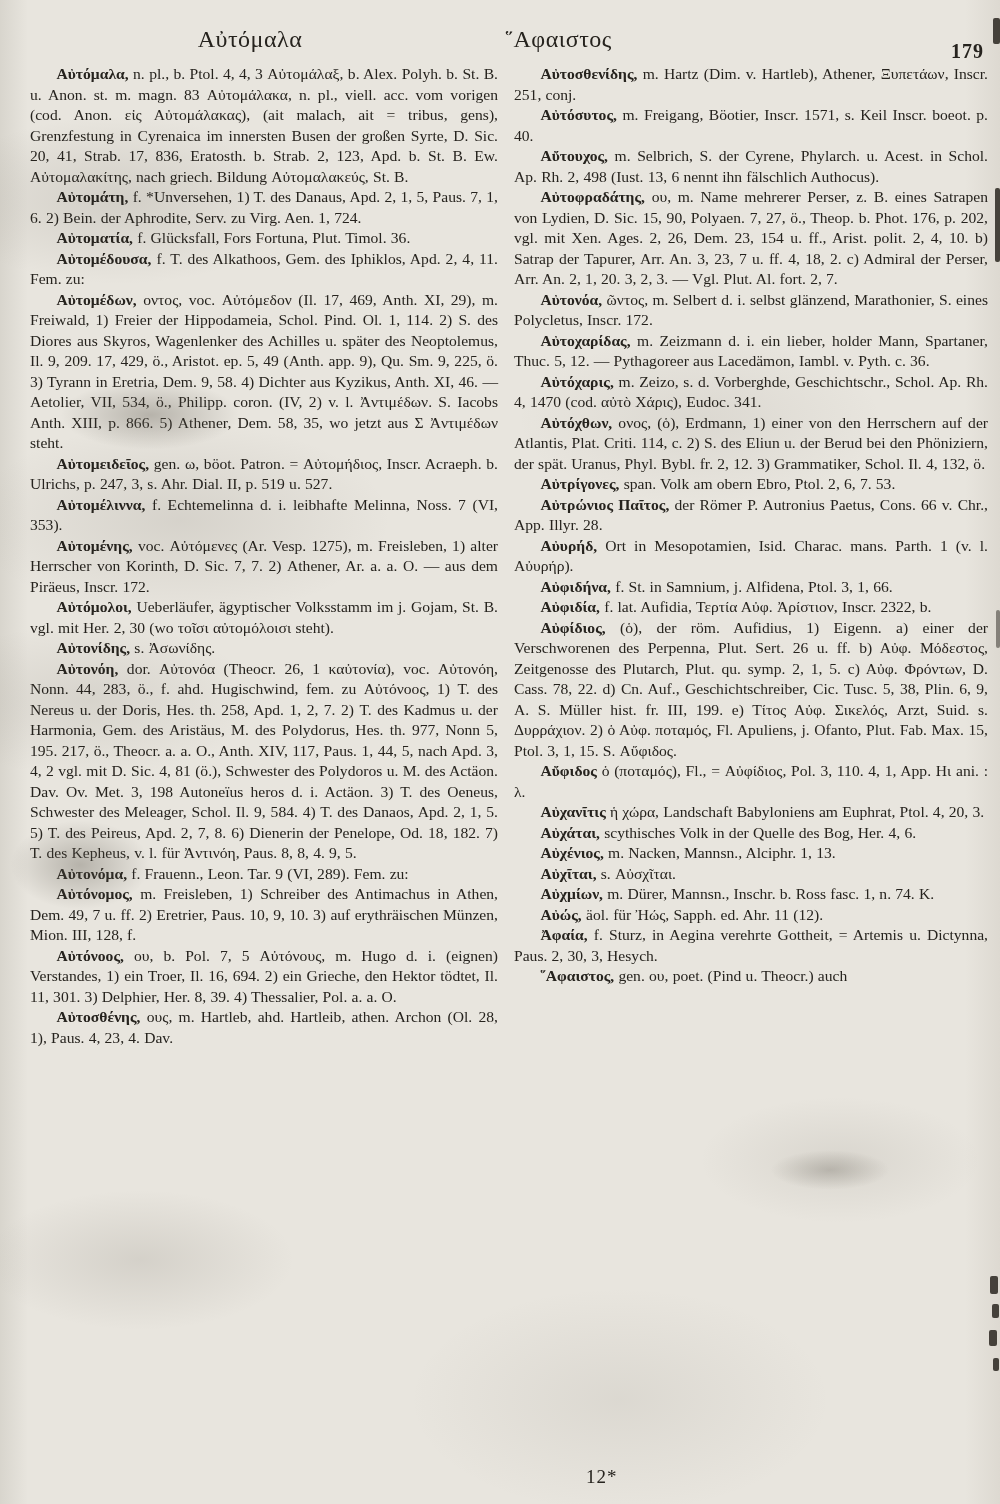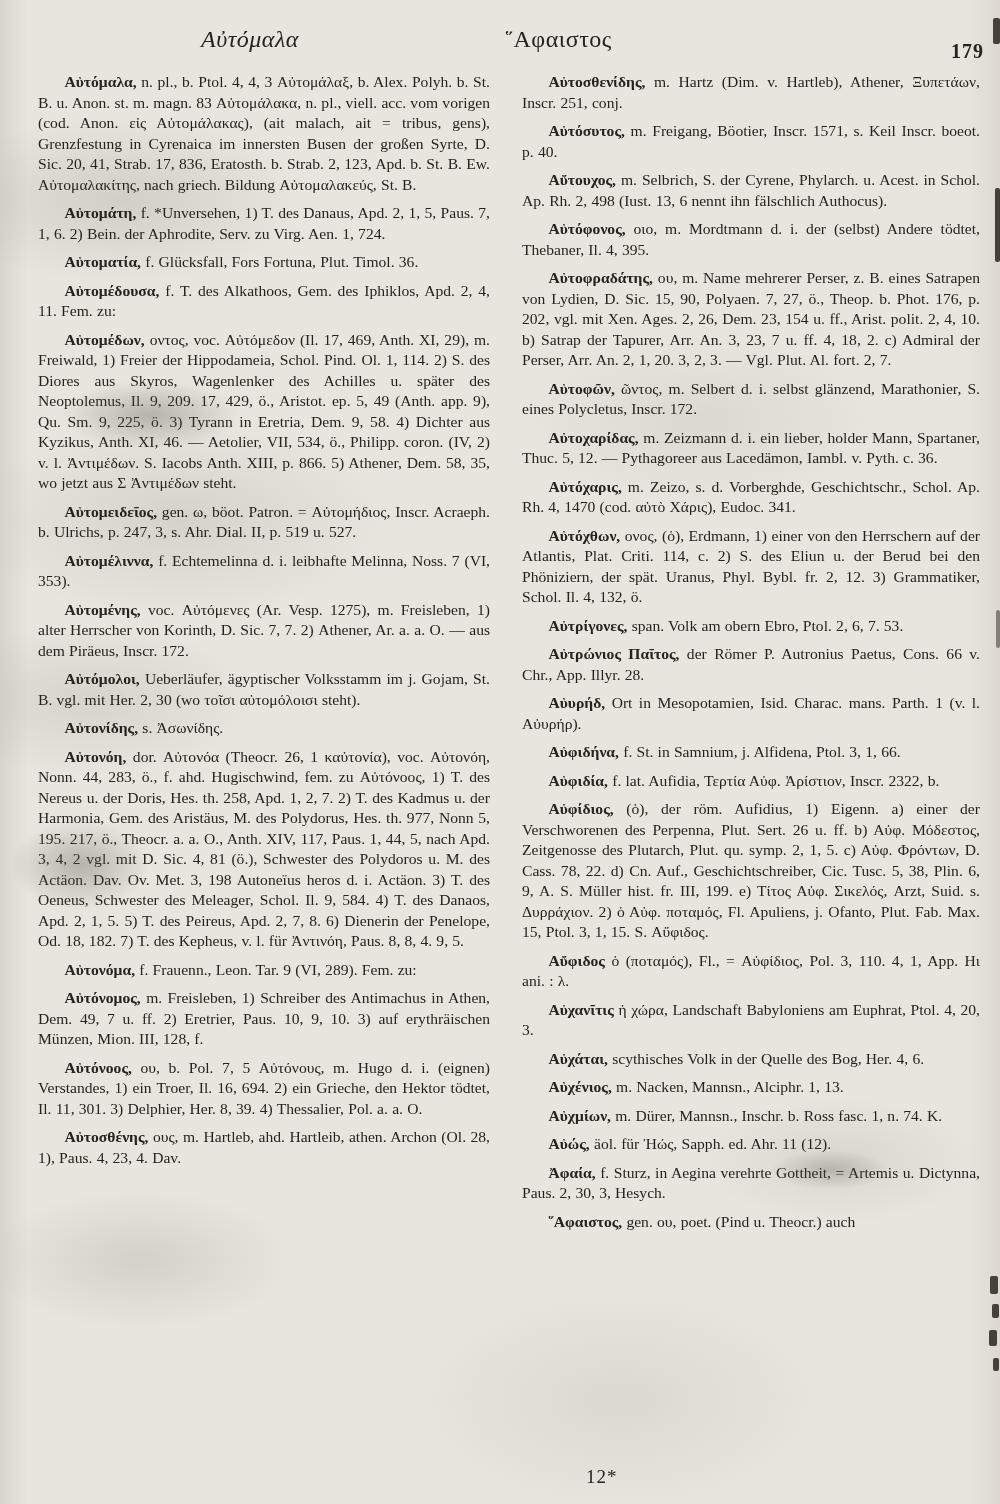--- a/index.html
+++ b/index.html
@@ -14,33 +14,33 @@
       radial-gradient(ellipse 300px 140px at 180px 520px, rgba(110,104,94,.15), rgba(0,0,0,0) 70%),
       radial-gradient(ellipse 240px 110px at 90px 700px, rgba(110,104,94,.14), rgba(0,0,0,0) 70%),
       radial-gradient(ellipse 220px 100px at 140px 1260px, rgba(110,104,94,.16), rgba(0,0,0,0) 70%),
       radial-gradient(ellipse 260px 120px at 700px 420px, rgba(110,104,94,.10), rgba(0,0,0,0) 70%),
       radial-gradient(ellipse 200px 90px  at 840px 1160px, rgba(110,104,94,.12), rgba(0,0,0,0) 70%),
       radial-gradient(ellipse 300px 160px at 620px 1400px, rgba(110,104,94,.10), rgba(0,0,0,0) 70%),
       linear-gradient(90deg, #d8d5cd 0, #e8e5de 28px, #e8e5de 965px, #ddd9d1 1000px),
       #e8e5de;
   }
   .running-head{position:absolute;top:26px;font-size:24px;letter-spacing:.5px;}
-  .head-left{left:0;width:500px;text-align:center;font-style:italic;}
+  .head-left{left:0;width:500px;text-align:center;}
   .head-right{left:505px;width:370px;}
   .page-number{position:absolute;top:40px;right:16px;font-size:20px;font-weight:bold;letter-spacing:1px;}
   .col{
     position:absolute;top:64px;
     text-align:justify;
     font-size:15.6px;line-height:20.5px;
     hyphens:auto;-webkit-hyphens:auto;
     word-spacing:.02em;
   }
   .col-left{left:30px;width:468px;}
   .col-right{left:514px;width:474px;}
-  p.entry{margin:8px;text-indent:1.7em;}
+  p.entry{margin:0;text-indent:1.7em;}
   p.entry .head{font-weight:bold;}
   .footer-sig{position:absolute;left:586px;top:1466px;font-size:19px;letter-spacing:1px;}
   .artifact{position:absolute;background:#2a2620;border-radius:2px;opacity:.85;}
   .a1{right:0;top:18px;width:7px;height:26px;}
   .a2{right:0;top:188px;width:5px;height:74px;}
   .a3{right:0;top:610px;width:4px;height:38px;opacity:.5;}
   .a4{right:2px;top:1276px;width:8px;height:18px;}
   .a5{right:1px;top:1304px;width:7px;height:14px;}
   .a6{right:3px;top:1330px;width:8px;height:16px;}
   .a7{right:1px;top:1358px;width:6px;height:13px;}
@@ -72,36 +72,36 @@
       <p class="entry"><span class="head">Αὐτονόη,</span> <span>dor. Αὐτονόα (Theocr. 26, 1 καὐτονία), voc. Αὐτονόη, Nonn. 44, 283, ö., f. ahd. Hugischwind, fem. zu Αὐτόνοος, 1) T. des Nereus u. der Doris, Hes. th. 258, Apd. 1, 2, 7. 2) T. des Kadmus u. der Harmonia, Gem. des Aristäus, M. des Polydorus, Hes. th. 977, Nonn 5, 195. 217, ö., Theocr. a. a. O., Anth. XIV, 117, Paus. 1, 44, 5, nach Apd. 3, 4, 2 vgl. mit D. Sic. 4, 81 (ö.), Schwester des Polydoros u. M. des Actäon. Dav. Ov. Met. 3, 198 Autoneïus heros d. i. Actäon. 3) T. des Oeneus, Schwester des Meleager, Schol. Il. 9, 584. 4) T. des Danaos, Apd. 2, 1, 5. 5) T. des Peireus, Apd. 2, 7, 8. 6) Dienerin der Penelope, Od. 18, 182. 7) T. des Kepheus, v. l. für Ἀντινόη, Paus. 8, 8, 4. 9, 5.</span></p>
       <p class="entry"><span class="head">Αὐτονόμα,</span> <span>f. Frauenn., Leon. Tar. 9 (VI, 289). Fem. zu:</span></p>
       <p class="entry"><span class="head">Αὐτόνομος,</span> <span>m. Freisleben, 1) Schreiber des Antimachus in Athen, Dem. 49, 7 u. ff. 2) Eretrier, Paus. 10, 9, 10. 3) auf erythräischen Münzen, Mion. III, 128, f.</span></p>
       <p class="entry"><span class="head">Αὐτόνοος,</span> <span>ου, b. Pol. 7, 5 Αὐτόνους, m. Hugo d. i. (eignen) Verstandes, 1) ein Troer, Il. 16, 694. 2) ein Grieche, den Hektor tödtet, Il. 11, 301. 3) Delphier, Her. 8, 39. 4) Thessalier, Pol. a. a. O.</span></p>
       <p class="entry"><span class="head">Αὐτοσθένης,</span> <span>ους, m. Hartleb, ahd. Hartleib, athen. Archon (Ol. 28, 1), Paus. 4, 23, 4. Dav.</span></p>
     </div>
   <div class="col col-right">
       <p class="entry"><span class="head">Αὐτοσθενίδης,</span> <span>m. Hartz (Dim. v. Hartleb), Athener, Ξυπετάων, Inscr. 251, conj.</span></p>
       <p class="entry"><span class="head">Αὐτόσυτος,</span> <span>m. Freigang, Böotier, Inscr. 1571, s. Keil Inscr. boeot. p. 40.</span></p>
       <p class="entry"><span class="head">Αὔτουχος,</span> <span>m. Selbrich, S. der Cyrene, Phylarch. u. Acest. in Schol. Ap. Rh. 2, 498 (Iust. 13, 6 nennt ihn fälschlich Authocus).</span></p>
-      <p class="entry"><span class="head">Αὐτόφονος,</span> <span>οιο, m. Mordtmann d. i. der (selbst) Andere tödtet, Thebaner, Il. 4, 395.</span></p>
       <p class="entry"><span class="head">Αὐτοφραδάτης,</span> <span>ου, m. Name mehrerer Perser, z. B. eines Satrapen von Lydien, D. Sic. 15, 90, Polyaen. 7, 27, ö., Theop. b. Phot. 176, p. 202, vgl. mit Xen. Ages. 2, 26, Dem. 23, 154 u. ff., Arist. polit. 2, 4, 10. b) Satrap der Tapurer, Arr. An. 3, 23, 7 u. ff. 4, 18, 2. c) Admiral der Perser, Arr. An. 2, 1, 20. 3, 2, 3. — Vgl. Plut. Al. fort. 2, 7.</span></p>
-      <p class="entry"><span class="head">Αὐτοφῶν,</span> <span>ῶντος, m. Selbert d. i. selbst glänzend, Marathonier, S. eines Polycletus, Inscr. 172.</span></p>
+      <p class="entry"><span class="head">Αὐτονόα,</span> <span>ῶντος, m. Selbert d. i. selbst glänzend, Marathonier, S. eines Polycletus, Inscr. 172.</span></p>
       <p class="entry"><span class="head">Αὐτοχαρίδας,</span> <span>m. Zeizmann d. i. ein lieber, holder Mann, Spartaner, Thuc. 5, 12. — Pythagoreer aus Lacedämon, Iambl. v. Pyth. c. 36.</span></p>
       <p class="entry"><span class="head">Αὐτόχαρις,</span> <span>m. Zeizo, s. d. Vorberghde, Geschichtschr., Schol. Ap. Rh. 4, 1470 (cod. αὐτὸ Χάρις), Eudoc. 341.</span></p>
       <p class="entry"><span class="head">Αὐτόχθων,</span> <span>ονος, (ὁ), Erdmann, 1) einer von den Herrschern auf der Atlantis, Plat. Criti. 114, c. 2) S. des Eliun u. der Berud bei den Phöniziern, der spät. Uranus, Phyl. Bybl. fr. 2, 12. 3) Grammatiker, Schol. Il. 4, 132, ö.</span></p>
       <p class="entry"><span class="head">Αὐτρίγονες,</span> <span>span. Volk am obern Ebro, Ptol. 2, 6, 7. 53.</span></p>
       <p class="entry"><span class="head">Αὐτρώνιος Παῖτος,</span> <span>der Römer P. Autronius Paetus, Cons. 66 v. Chr., App. Illyr. 28.</span></p>
       <p class="entry"><span class="head">Αὐυρήδ,</span> <span>Ort in Mesopotamien, Isid. Charac. mans. Parth. 1 (v. l. Αὐυρήρ).</span></p>
       <p class="entry"><span class="head">Αὐφιδήνα,</span> <span>f. St. in Samnium, j. Alfidena, Ptol. 3, 1, 66.</span></p>
       <p class="entry"><span class="head">Αὐφιδία,</span> <span>f. lat. Aufidia, Τερτία Αὐφ. Ἀρίστιον, Inscr. 2322, b.</span></p>
       <p class="entry"><span class="head">Αὐφίδιος,</span> <span>(ὁ), der röm. Aufidius, 1) Eigenn. a) einer der Verschworenen des Perpenna, Plut. Sert. 26 u. ff. b) Αὐφ. Μόδεστος, Zeitgenosse des Plutarch, Plut. qu. symp. 2, 1, 5. c) Αὐφ. Φρόντων, D. Cass. 78, 22. d) Cn. Auf., Geschichtschreiber, Cic. Tusc. 5, 38, Plin. 6, 9, A. S. Müller hist. fr. III, 199. e) Τίτος Αὐφ. Σικελός, Arzt, Suid. s. Δυρράχιον. 2) ὁ Αὐφ. ποταμός, Fl. Apuliens, j. Ofanto, Plut. Fab. Max. 15, Ptol. 3, 1, 15. S. Αὔφιδος.</span></p>
       <p class="entry"><span class="head">Αὔφιδος</span> <span>ὁ (ποταμός), Fl., = Αὐφίδιος, Pol. 3, 110. 4, 1, App. Hι ani. : λ.</span></p>
       <p class="entry"><span class="head">Αὐχανῖτις</span> <span>ἡ χώρα, Landschaft Babyloniens am Euphrat, Ptol. 4, 20, 3.</span></p>
       <p class="entry"><span class="head">Αὐχάται,</span> <span>scythisches Volk in der Quelle des Bog, Her. 4, 6.</span></p>
       <p class="entry"><span class="head">Αὐχένιος,</span> <span>m. Nacken, Mannsn., Alciphr. 1, 13.</span></p>
+      <p class="entry"><span class="head">Αὐχῖται,</span> <span>s. Αὐσχῖται.</span></p>
       <p class="entry"><span class="head">Αὐχμίων,</span> <span>m. Dürer, Mannsn., Inschr. b. Ross fasc. 1, n. 74. K.</span></p>
       <p class="entry"><span class="head">Αὐώς,</span> <span>äol. für Ἠώς, Sapph. ed. Ahr. 11 (12).</span></p>
       <p class="entry"><span class="head">Ἀφαία,</span> <span>f. Sturz, in Aegina verehrte Gottheit, = Artemis u. Dictynna, Paus. 2, 30, 3, Hesych.</span></p>
       <p class="entry"><span class="head">῞Αφαιστος,</span> <span>gen. ου, poet. (Pind u. Theocr.) auch</span></p>
     </div>
 
   <div class="footer-sig">12*</div>
 
   <div class="smudge s1"></div>
   <div class="smudge s2"></div>

